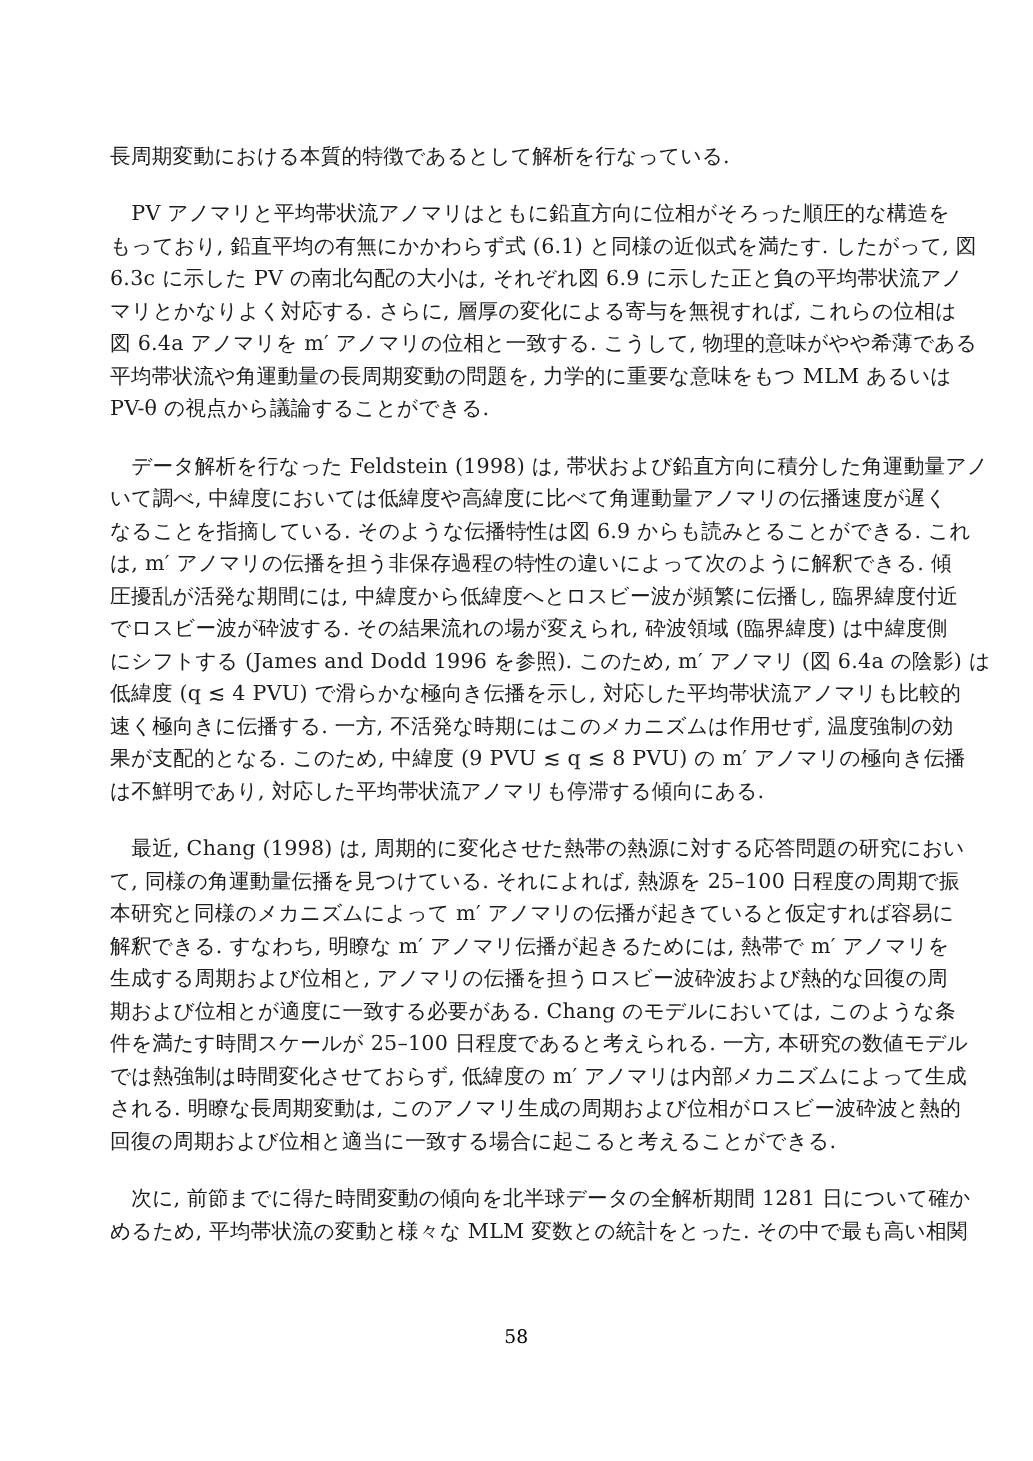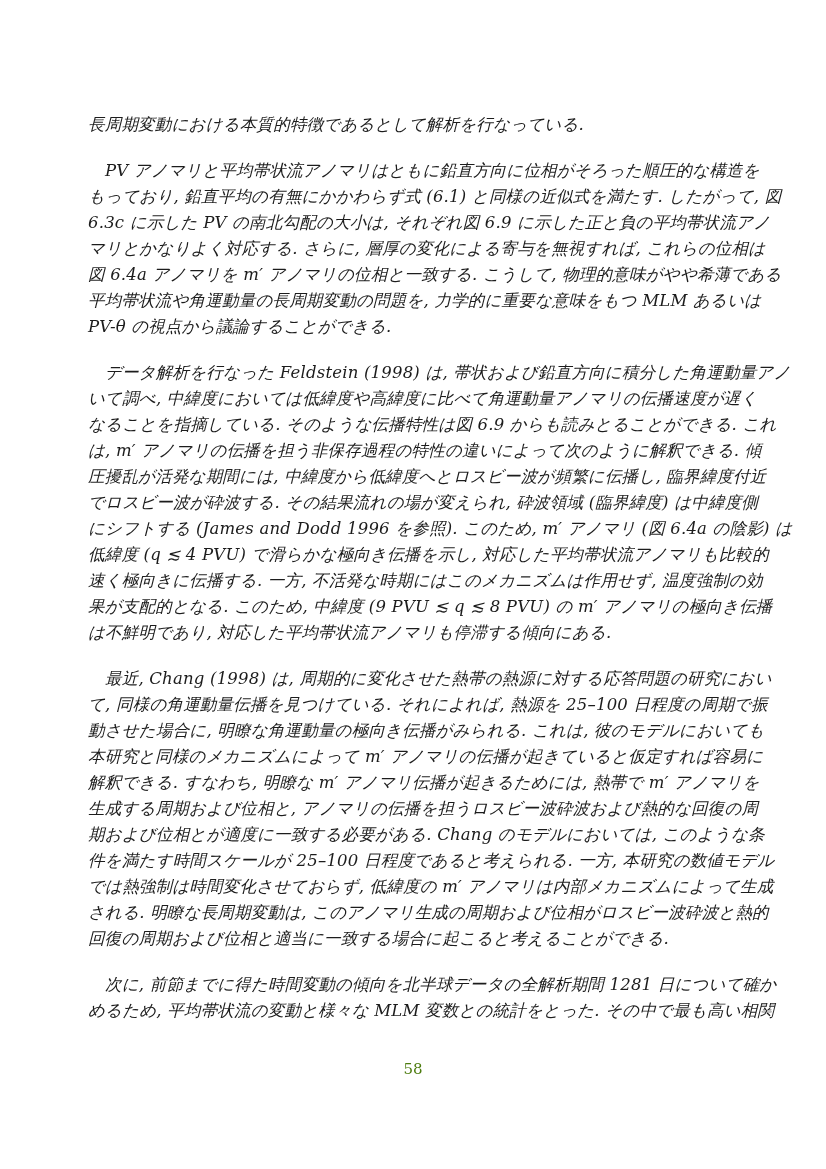--- a/index.html
+++ b/index.html
@@ -26,34 +26,33 @@
     margin: 0 0 20px 0;
     padding: 0;
   }
   .line {
     font-size: 16.5px;
     line-height: 26px;
     height: 26px;
     white-space: nowrap;
     letter-spacing: 0.2px;
     text-align: left;
-    font-style: italic;
   }
   .indent {
     text-indent: 17px;
     margin-top: 19px;
   }
   .page-number {
     position: absolute;
     left: 0;
     right: 0;
     top: 1060px;
     text-align: center;
     font-size: 15px;
-    color: #4d7c0f;
+    color: #000000;
   }
 </style>
 </head>
 <body>
 
 <div class="page">
   <div class="text-block">
 
     <div class="para">
       <div class="line">長周期変動における本質的特徴であるとして解析を行なっている.</div>
@@ -79,21 +78,20 @@
       <div class="line">にシフトする (James and Dodd 1996 を参照). このため, m′ アノマリ (図 6.4a の陰影) は</div>
       <div class="line">低緯度 (q ≲ 4 PVU) で滑らかな極向き伝播を示し, 対応した平均帯状流アノマリも比較的</div>
       <div class="line">速く極向きに伝播する. 一方, 不活発な時期にはこのメカニズムは作用せず, 温度強制の効</div>
       <div class="line">果が支配的となる. このため, 中緯度 (9 PVU ≲ q ≲ 8 PVU) の m′ アノマリの極向き伝播</div>
       <div class="line">は不鮮明であり, 対応した平均帯状流アノマリも停滞する傾向にある.</div>
     </div>
 
     <div class="para">
       <div class="line indent">最近, Chang (1998) は, 周期的に変化させた熱帯の熱源に対する応答問題の研究におい</div>
       <div class="line">て, 同様の角運動量伝播を見つけている. それによれば, 熱源を 25–100 日程度の周期で振</div>
-      <div class="line">動させた場合に, 明瞭な角運動量の極向き伝播がみられる. これは, 彼のモデルにおいても</div>
       <div class="line">本研究と同様のメカニズムによって m′ アノマリの伝播が起きていると仮定すれば容易に</div>
       <div class="line">解釈できる. すなわち, 明瞭な m′ アノマリ伝播が起きるためには, 熱帯で m′ アノマリを</div>
       <div class="line">生成する周期および位相と, アノマリの伝播を担うロスビー波砕波および熱的な回復の周</div>
       <div class="line">期および位相とが適度に一致する必要がある. Chang のモデルにおいては, このような条</div>
       <div class="line">件を満たす時間スケールが 25–100 日程度であると考えられる. 一方, 本研究の数値モデル</div>
       <div class="line">では熱強制は時間変化させておらず, 低緯度の m′ アノマリは内部メカニズムによって生成</div>
       <div class="line">される. 明瞭な長周期変動は, このアノマリ生成の周期および位相がロスビー波砕波と熱的</div>
       <div class="line">回復の周期および位相と適当に一致する場合に起こると考えることができる.</div>
     </div>
 

